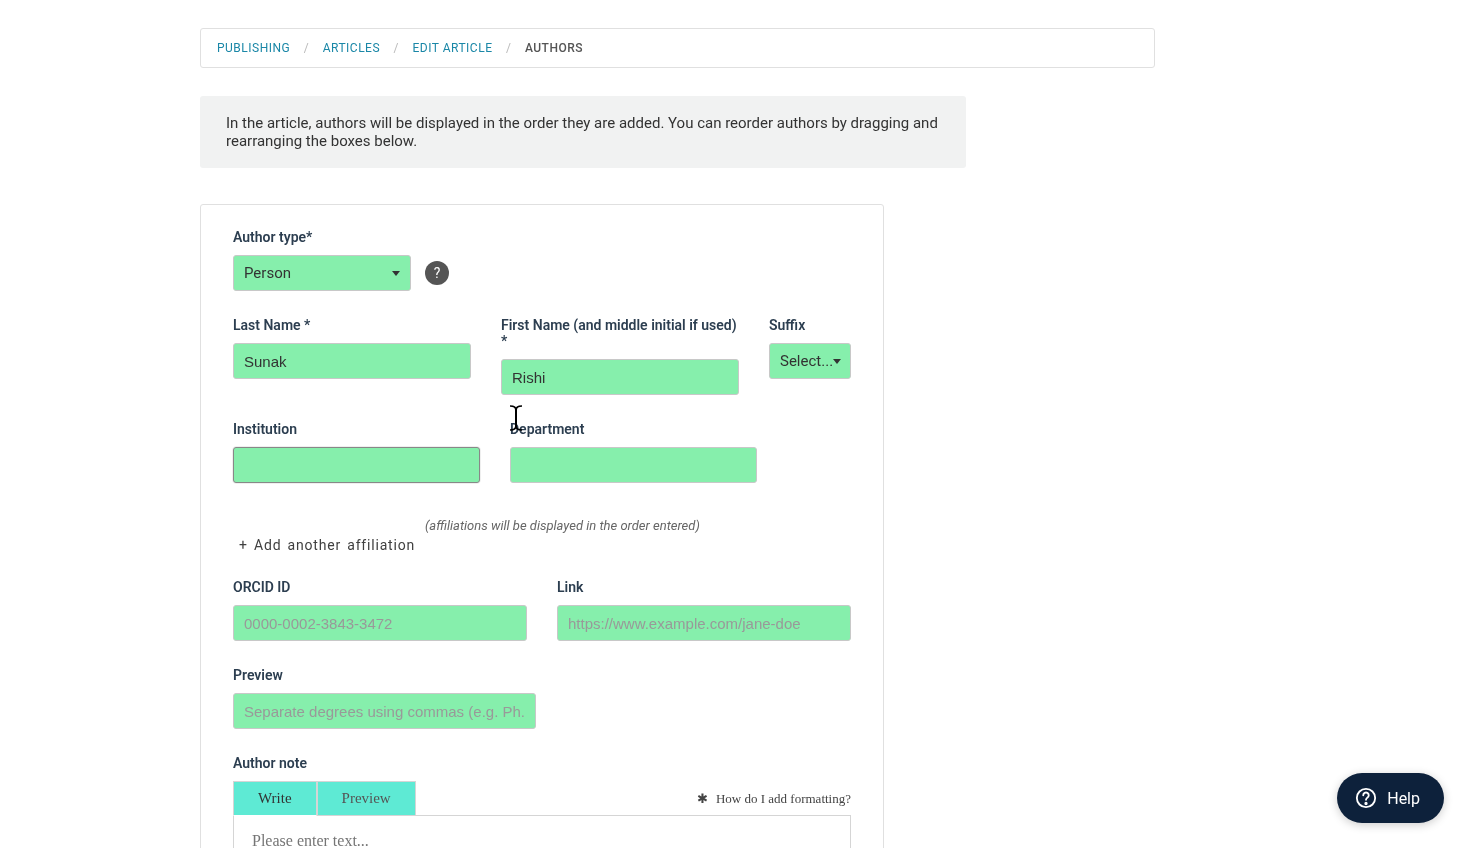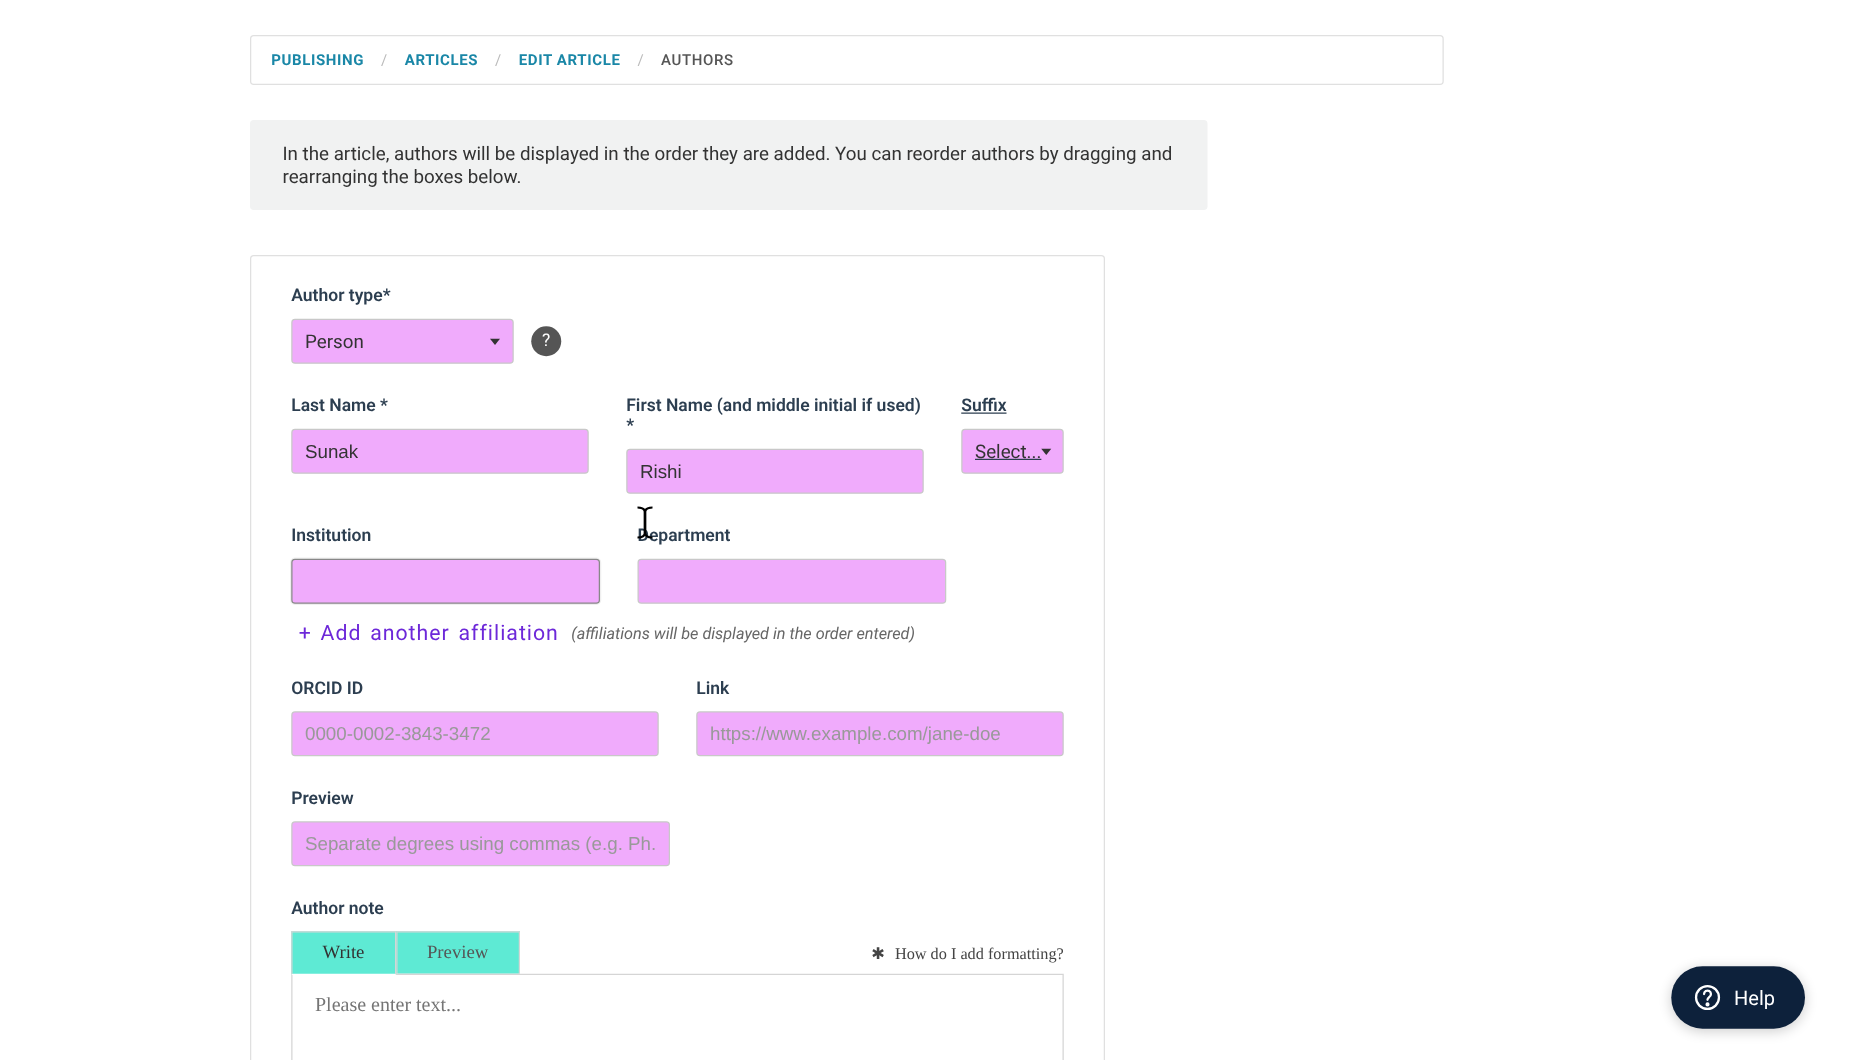--- a/index.html
+++ b/index.html
@@ -21,21 +21,21 @@
     border: 1px solid #e0e0e0;
     border-radius: 3px;
     padding: 12px 16px;
     font-size: 12px;
     letter-spacing: 0.5px;
   }
   .breadcrumb-box a {
     color: #1a87a7;
     text-decoration: none;
     text-transform: uppercase;
-    font-weight: 700;
+    font-weight: 400;
   }
   .breadcrumb-sep {
     color: #bbb;
     margin: 0 10px;
   }
   .breadcrumb-current {
     color: #555;
     text-transform: uppercase;
     font-weight: 500;
   }
@@ -63,21 +63,21 @@
     margin-bottom: 10px;
     display: block;
   }
   .field-group { margin-bottom: 26px; }
   .select-wrap, .text-input {
     border: 1px solid #c8c8c8;
     border-radius: 3px;
     height: 36px;
     padding: 16px 10px;
     font-size: 15px;
-    background: #f0abfc;
+    background: #86efac;
     color: #333;
     display: flex;
     align-items: center;
   }
   .text-input {
     outline: none;
     width: 100%;
   }
   .text-input::placeholder { color: #999; }
   .select-wrap {
@@ -103,26 +103,27 @@
     align-items: center;
     justify-content: center;
     font-size: 14px;
     cursor: pointer;
   }
   .institution-input {
     border: 1px solid #888;
     outline: 1px solid rgba(100,100,100,0.1);
   }
   .add-affiliation {
-    color: #6d28d9;
-    font-size: 17px;
+    color: #404040;
+    font-size: 14px;
     letter-spacing: 0.8px;
     text-decoration: none;
     word-spacing: 2px;
     margin-left: 6px;
+    margin-top: 40px;
   }
   .affil-note {
     font-style: italic;
     color: #666;
     font-size: 13px;
     margin-left: 10px;
   }
   .affil-row { margin-top: -12px; margin-bottom: 26px; display:flex; align-items:center;}
   .tabs {
     display: flex;
@@ -229,21 +230,21 @@
 
       <div class="row field-group">
         <div class="col" style="width:247px;">
           <label class="field-label">Last Name *</label>
           <input class="text-input" type="text" value="Sunak" style="">
         </div>
         <div class="col" style="width:247px;">
           <label class="field-label">First Name (and middle initial if used) *</label>
           <input class="text-input" type="text" value="Rishi" style="">
         </div>
-        <div class="col" style="width:82px;text-decoration:underline;">
+        <div class="col" style="width:82px;">
           <label class="field-label">Suffix</label>
           <div class="select-wrap">
             <span>Select...</span>
             <span class="caret"></span>
           </div>
         </div>
       </div>
 
       <div class="row field-group">
         <div class="col" style="width:247px;">

